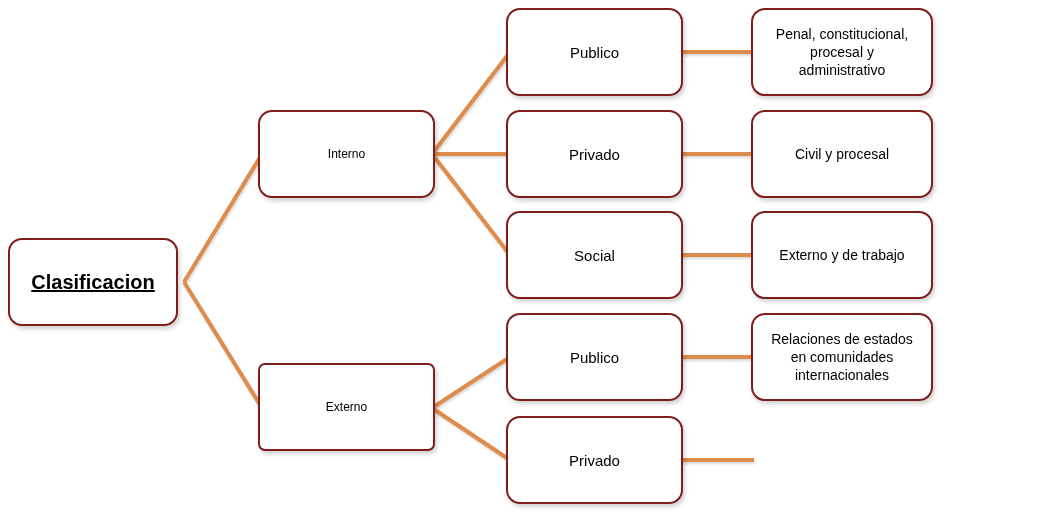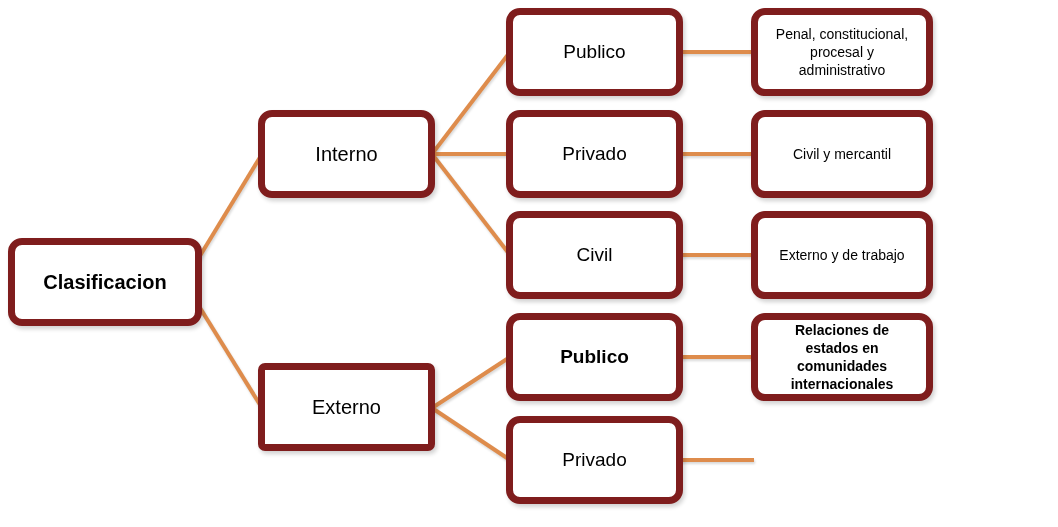--- a/index.html
+++ b/index.html
@@ -21,54 +21,54 @@
     left: 0;
     top: 0;
     width: 1058px;
     height: 527px;
     filter: drop-shadow(1px 2px 1px rgba(0,0,0,0.15));
   }
   .node {
     position: absolute;
     box-sizing: border-box;
     background: #ffffff;
-    border: 7px solid #7f1d1d;
+    border: 2px solid #7f1d1d;
     border-radius: 14px;
     box-shadow: 2px 3px 4px rgba(0,0,0,0.18);
     display: flex;
     align-items: center;
     justify-content: center;
     text-align: center;
     padding: 0 8px;
   }
   .node.root {
     font-size: 20px;
     font-weight: bold;
-    left: 8px;   top: 238px; width: 194px; height: 88px;
+    left: 8px;   top: 238px; width: 170px; height: 88px; text-decoration: underline;
   }
   .node.level2 {
-    font-size: 20px;
+    font-size: 12px;
     left: 258px; width: 177px; height: 88px;
   }
   .node.level3 {
-    font-size: 19px;
+    font-size: 15px;
     left: 506px; width: 177px; height: 88px;
   }
   .node.detail {
     font-size: 14px;
     line-height: 1.3;
     left: 751px; width: 182px; height: 88px;
     padding: 0 12px;
   }
   .pos-interno  { top: 110px; }
   .pos-externo  { top: 363px; border-radius: 7px; }
   .pos-r1 { top: 8px;   }
   .pos-r2 { top: 110px; }
   .pos-r3 { top: 211px; }
-  .pos-r4 { top: 313px; font-weight: bold; }
+  .pos-r4 { top: 313px; }
   .pos-r5 { top: 416px; }
 </style>
 </head>
 <body>
 
 <div class="canvas">
 
   <svg class="connectors" viewBox="0 0 1058 527" xmlns="http://www.w3.org/2000/svg">
 
     <line x1="184" y1="282" x2="262" y2="154" stroke="#DE8C4C" stroke-width="4"></line>
@@ -99,35 +99,35 @@
     <span>Externo</span>
   </div>
 
   <div class="node level3 pos-r1">
     <span>Publico</span>
   </div>
   <div class="node level3 pos-r2">
     <span>Privado</span>
   </div>
   <div class="node level3 pos-r3">
-    <span>Civil</span>
+    <span>Social</span>
   </div>
 
   <div class="node level3 pos-r4">
     <span>Publico</span>
   </div>
   <div class="node level3 pos-r5">
     <span>Privado</span>
   </div>
 
   <div class="node detail pos-r1">
     <span>Penal, constitucional, procesal y administrativo</span>
   </div>
   <div class="node detail pos-r2">
-    <span>Civil y mercantil</span>
+    <span>Civil y procesal</span>
   </div>
   <div class="node detail pos-r3">
     <span>Externo y de trabajo</span>
   </div>
   <div class="node detail pos-r4">
     <span>Relaciones de estados en comunidades internacionales</span>
   </div>
 
 </div>
 

